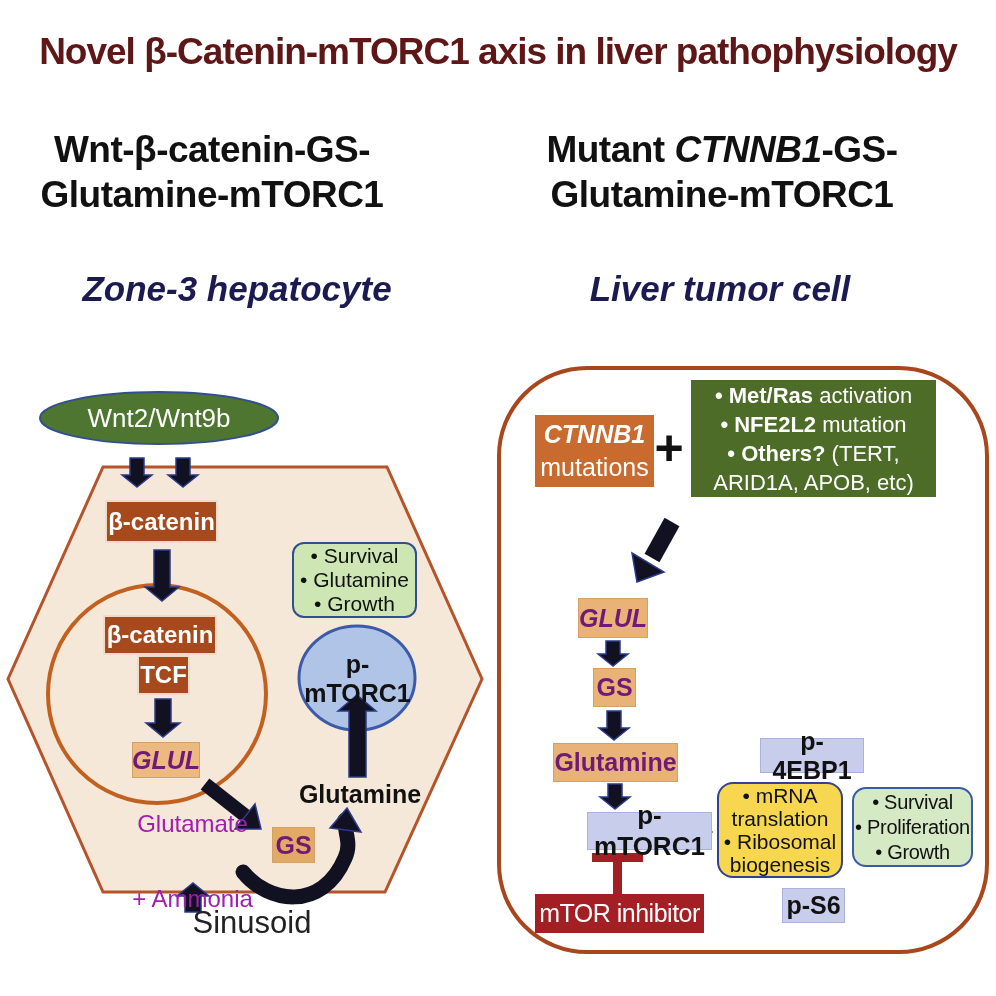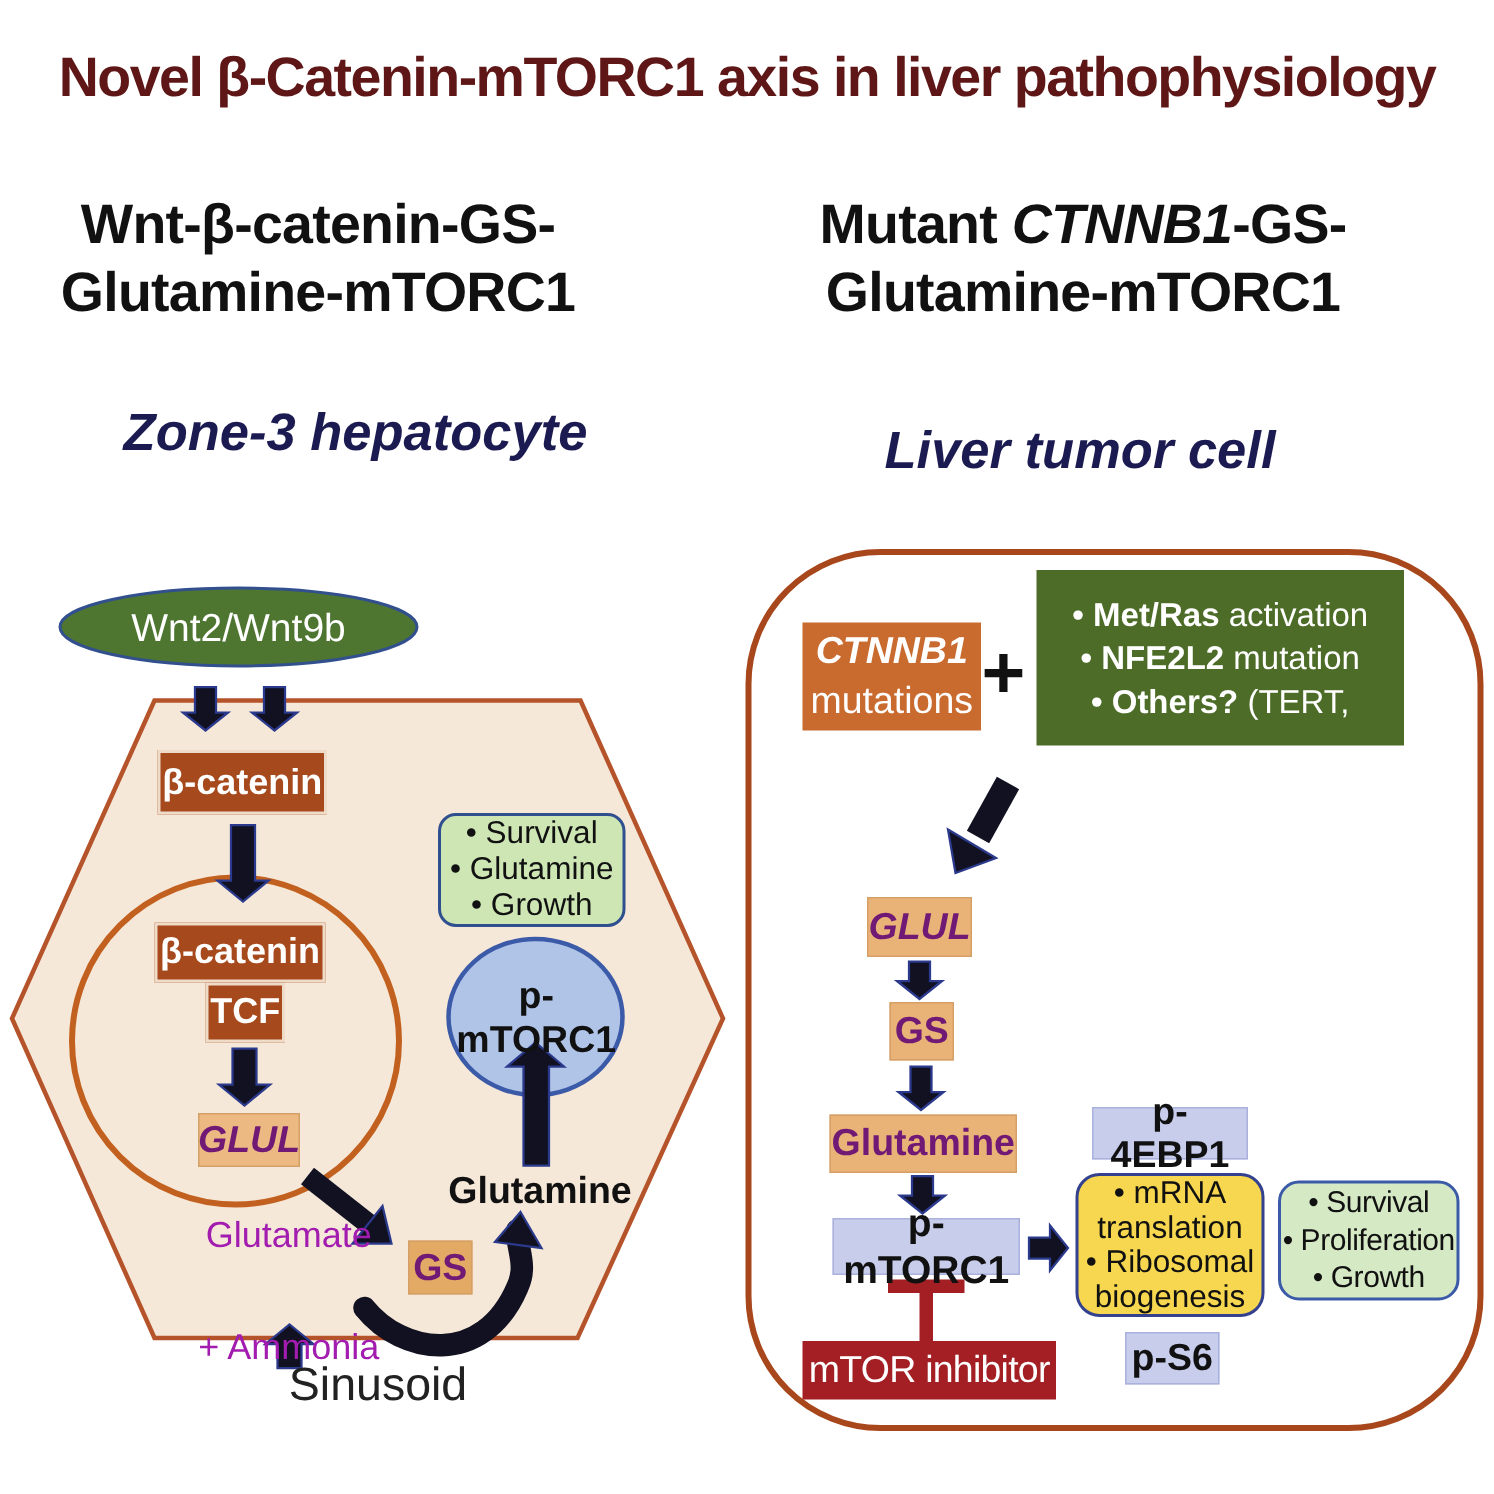--- a/index.html
+++ b/index.html
@@ -7,21 +7,21 @@
           font-family:"Liberation Sans","DejaVu Sans",sans-serif;}
   .abs{position:absolute;display:flex;align-items:center;justify-content:center;
        text-align:center;box-sizing:border-box;}
   .col{flex-direction:column;}
   .title{color:#5e1616;font-weight:bold;font-size:37px;letter-spacing:-1px;white-space:nowrap;}
   .heading{color:#111111;font-weight:bold;font-size:37px;line-height:45px;letter-spacing:-0.5px;}
   .subheading{color:#1b1b52;font-weight:bold;font-style:italic;font-size:35px;}
   .whitebox{color:#ffffff;}
   .brown{background:#a6491c;border:2px solid #eedcc8;color:#ffffff;font-weight:bold;font-size:24px;}
   .tan{background:#e9b277;border:1px solid #d5a068;color:#701a75;font-weight:bold;}
-  .lav{background:#c7cdeb;border:1px solid #aab1dd;color:#111111;font-weight:bold;}
+  .lav{background:#c7cdeb;border:1px solid #aab1dd;color:#111111;font-weight:bold;margin-left:32px;}
   .bullets{line-height:24px;font-size:21px;color:#111111;}
   .gene{font-style:italic;}
 </style>
 </head>
 <body>
 
 <div class="figure">
 
   <div class="abs title" style="left:0;top:24px;width:996px;height:56px;">Novel β-Catenin-mTORC1 axis in liver pathophysiology</div>
 
@@ -30,21 +30,21 @@
     <div>Glutamine-mTORC1</div>
   </div>
   <div class="abs subheading" style="left:37px;top:268px;width:400px;height:42px;text-align:center;">Zone-3 hepatocyte</div>
 
   <div class="abs heading col" style="left:522px;top:126px;width:400px;height:92px;">
     <div>
       <span>Mutant </span><span class="gene">CTNNB1</span><span>-GS-</span>
     </div>
     <div>Glutamine-mTORC1</div>
   </div>
-  <div class="abs subheading" style="left:520px;top:280px;width:400px;height:42px;">Liver tumor cell</div>
+  <div class="abs subheading" style="left:520px;top:268px;width:400px;height:42px;">Liver tumor cell</div>
 
   <svg width="996" height="996" viewBox="0 0 996 996" style="position:absolute;left:0;top:0;">
 
     <polygon points="103,467 387,467 482,679 385,892 103,892 8,679" fill="#f6e8d9" stroke="#b5542a" stroke-width="3"></polygon>
 
     <circle cx="157" cy="694" r="109" fill="none" stroke="#c2611f" stroke-width="4"></circle>
 
     <ellipse cx="159" cy="418" rx="119" ry="26" fill="#4e7631" stroke="#32508e" stroke-width="2"></ellipse>
 
     <ellipse cx="357" cy="678" rx="58" ry="52" fill="#b0c4e8" stroke="#3b5aa8" stroke-width="3"></ellipse>
@@ -121,20 +121,21 @@
     <div class="gene" style="font-weight:bold;">CTNNB1</div>
     <div>mutations</div>
   </div>
 
   <div class="abs" style="left:647px;top:417px;width:44px;height:62px;font-size:50px;font-weight:bold;color:#111111;">+</div>
 
   <div class="abs col whitebox" style="left:691px;top:380px;width:245px;height:117px;background:#4d6c28;font-size:22px;line-height:29px;">
     <div><b>• Met/Ras</b><span> activation</span></div>
     <div><b>• NFE2L2</b><span> mutation</span></div>
     <div><b>• Others?</b><span> (TERT,</span></div>
+    <div><b></b><span>ARID1A, APOB, etc)</span></div>
   </div>
 
   <div class="abs tan gene" style="left:578px;top:598px;width:70px;height:40px;font-size:25px;">GLUL</div>
 
   <div class="abs tan" style="left:593px;top:668px;width:43px;height:39px;font-size:25px;">GS</div>
 
   <div class="abs tan" style="left:553px;top:743px;width:125px;height:39px;font-size:25px;">Glutamine</div>
 
   <div class="abs lav" style="left:555px;top:812px;width:125px;height:38px;font-size:26px;">p-mTORC1</div>
 

